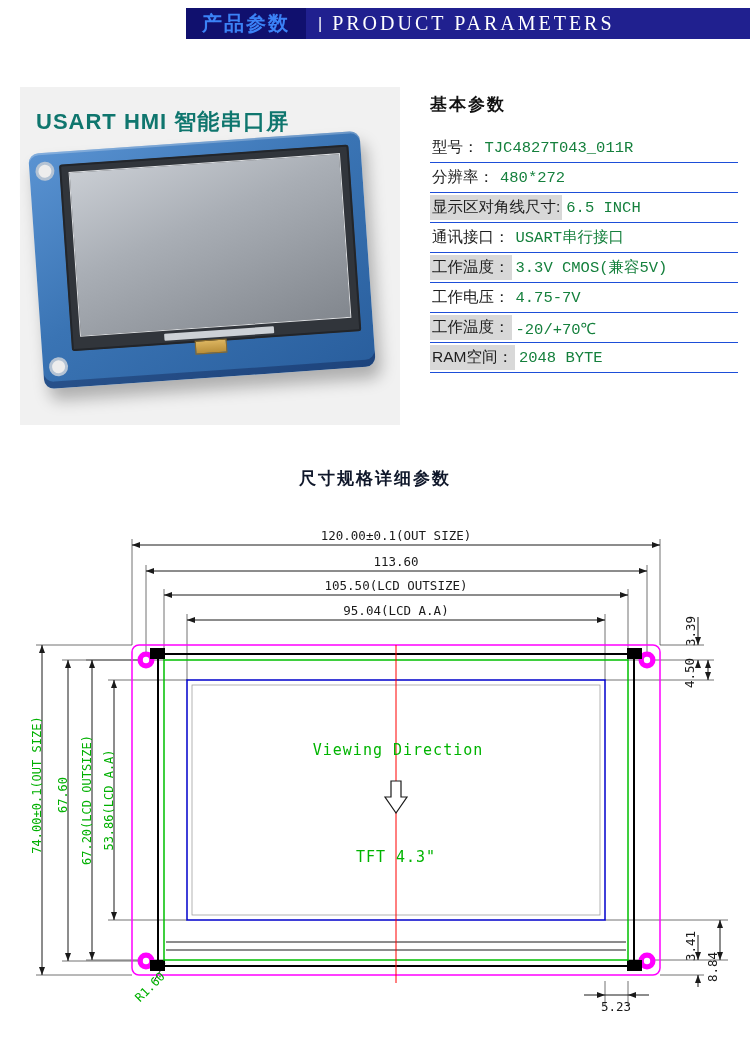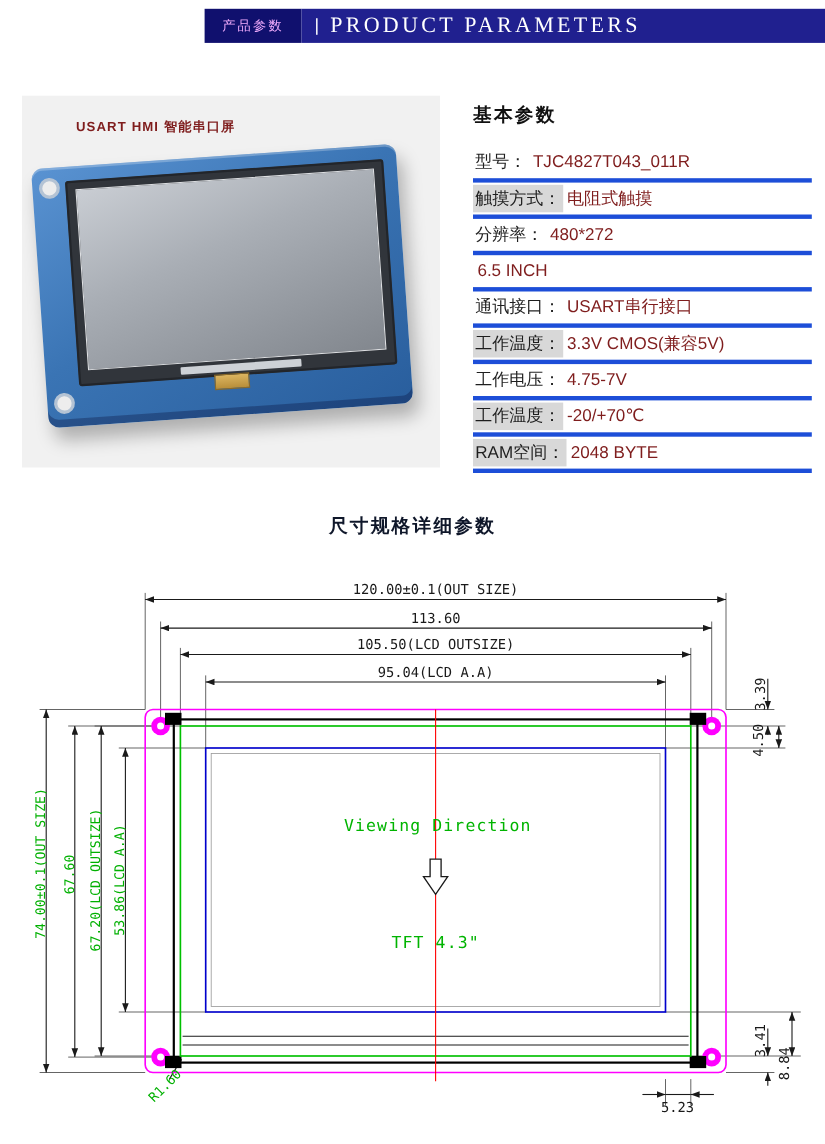--- a/index.html
+++ b/index.html
@@ -1,31 +1,31 @@
 <!DOCTYPE html>
 <html><head>
 <meta charset="utf-8">
 <style>
   html,body{margin:0;padding:0;background:#fff;}
   .page{position:relative;width:750px;height:1040px;background:#fff;overflow:hidden;
         font-family:"Liberation Sans","DejaVu Sans",sans-serif;}
 
   
   .header{position:absolute;left:186px;top:8px;right:0;height:31px;display:flex;}
-  .header-badge{background:#10106e;color:#f0abfc;font-size:12px;font-weight:normal;
+  .header-badge{background:#10106e;color:#3b82f6;font-size:20px;font-weight:bold;
                 line-height:31px;padding:0 16px;letter-spacing:2px;}
   .header-bar{flex:1;background:#20208f;color:#fff;display:flex;align-items:center;}
   .header-sep{font-size:16px;margin:0 10px 0 12px;color:#fff;}
   .header-title{font-family:"Liberation Serif","DejaVu Serif",serif;font-size:20px;
                 letter-spacing:3px;}
 
   
   .photo{position:absolute;left:20px;top:87px;width:380px;height:338px;background:#f1f1f1;}
-  .photo-caption{position:absolute;left:16px;top:20px;font-size:12px;color:#7f1d1d;
-                 font-weight:600;letter-spacing:1px;margin-left:33px;}
+  .photo-caption{position:absolute;left:16px;top:20px;font-size:22px;color:#0f766e;
+                 font-weight:600;letter-spacing:1px;}
   .board{position:absolute;left:16px;top:55px;width:332px;height:236px;transform:rotate(-4deg);
          background:linear-gradient(150deg,#5a93d2 0%,#3a74b4 45%,#295e9d 100%);
          border-radius:10px;
          box-shadow:5px 12px 16px rgba(0,0,0,.28), inset 0 2px 0 rgba(255,255,255,.25),
                     inset 0 -7px 0 rgba(0,0,40,.28);}
   .screen-frame{position:absolute;left:30px;top:13px;right:12px;bottom:36px;background:#31353b;
                 border-radius:3px;box-shadow:inset 0 0 0 2px #22252a;}
   .screen{position:absolute;left:9px;top:8px;right:9px;bottom:14px;
           background:linear-gradient(160deg,#c9cdd3 0%,#a9aeb5 40%,#82878e 100%);
           border:1px solid #dcdee1;}
@@ -35,25 +35,25 @@
               border:3px solid #b4c3d4;}
   .hole-tl{left:6px;top:9px;}
   .hole-bl{left:6px;bottom:12px;}
   .connector{position:absolute;left:46%;bottom:24px;width:30px;height:12px;
              background:linear-gradient(#dcb560,#b88e39);border:1px solid #8a6a2a;}
 
   
   .params{position:absolute;left:430px;top:93px;width:308px;}
   .params-title{font-size:17px;font-weight:bold;color:#111;
                 line-height:24px;margin-bottom:16px;letter-spacing:2px;}
-  .param-row{display:flex;align-items:center;height:29px;border-bottom:4px solid #1d4ed8;
+  .param-row{display:flex;align-items:center;height:29px;border-bottom:1px solid #1d4ed8;
              font-size:15.5px;color:#1e1e1e;}
   .param-label{white-space:pre;padding:2px 2px;}
   .param-label.shaded{background:#d8d8d8;}
-  .param-value{margin-left:4px;color:#7f1d1d;white-space:pre;}
+  .param-value{margin-left:4px;color:#15803d;white-space:pre;font-family:Liberation Mono, monospace;}
 
   
   .section-title{position:absolute;left:0;right:0;top:467px;text-align:center;
                  font-size:17px;font-weight:bold;color:#0f172a;letter-spacing:2px;}
 
   
   .drawing{position:absolute;left:0;top:505px;}
   .ext{stroke:#444;stroke-width:.75;}
   .dim{stroke:#1a1a1a;stroke-width:1;}
   .thin{stroke:#1a1a1a;stroke-width:1;}
@@ -90,28 +90,25 @@
     </div>
   </div>
 
   <div class="params">
     <div class="params-title">基本参数</div>
     <div class="param-row">
       <span class="param-label">型号：</span>
       <span class="param-value">TJC4827T043_011R</span>
     </div>
     <div class="param-row">
-      <span class="param-label shaded">触摸方式：</span>
-      <span class="param-value">电阻式触摸</span>
-    </div>
-    <div class="param-row">
       <span class="param-label">分辨率：</span>
       <span class="param-value">480*272</span>
     </div>
     <div class="param-row">
+      <span class="param-label shaded">显示区对角线尺寸:</span>
       <span class="param-value">6.5 INCH</span>
     </div>
     <div class="param-row">
       <span class="param-label">通讯接口：</span>
       <span class="param-value">USART串行接口</span>
     </div>
     <div class="param-row">
       <span class="param-label shaded">工作温度：</span>
       <span class="param-value">3.3V CMOS(兼容5V)</span>
     </div>

